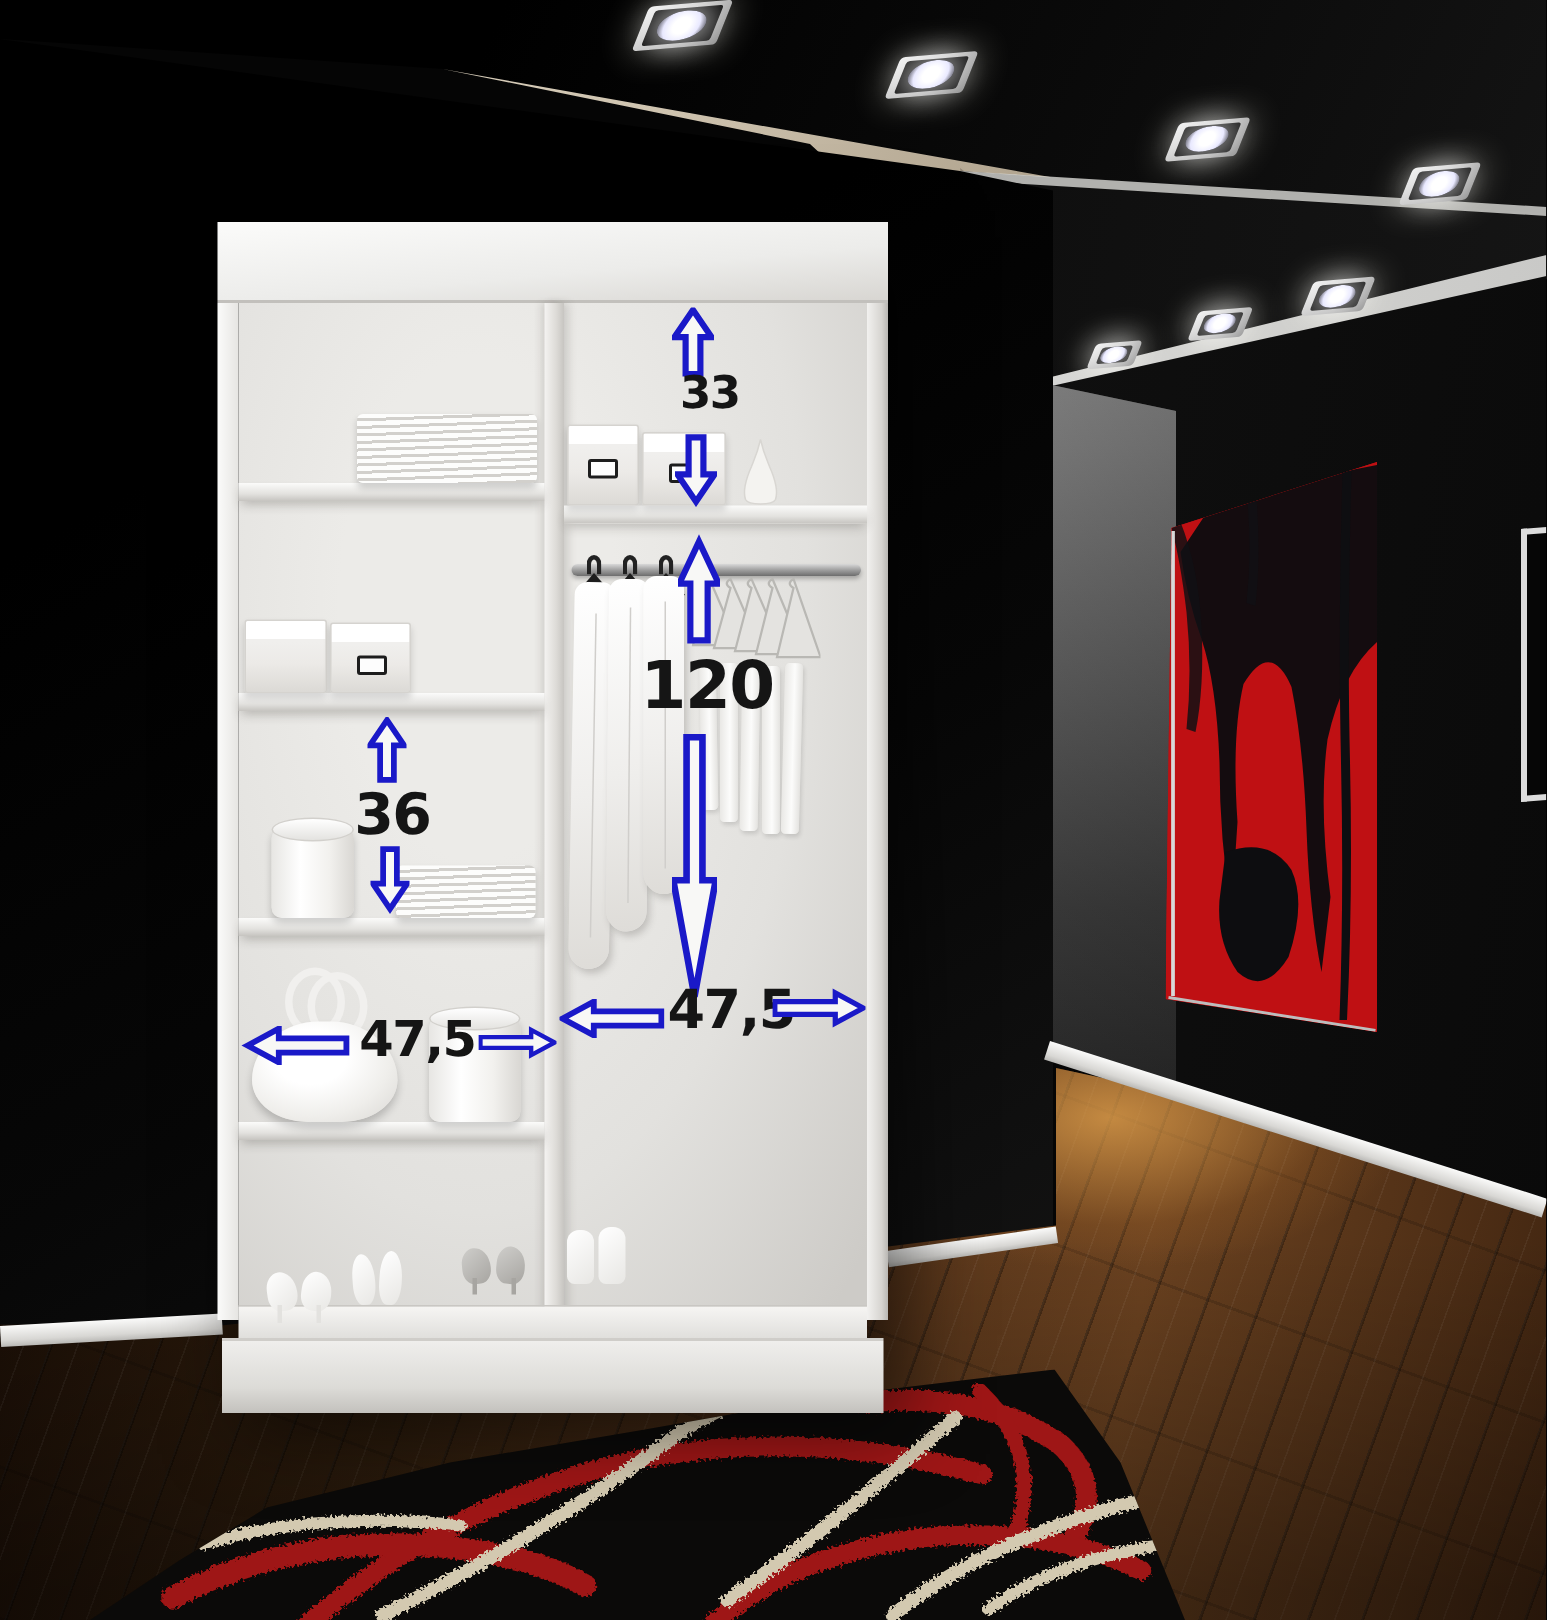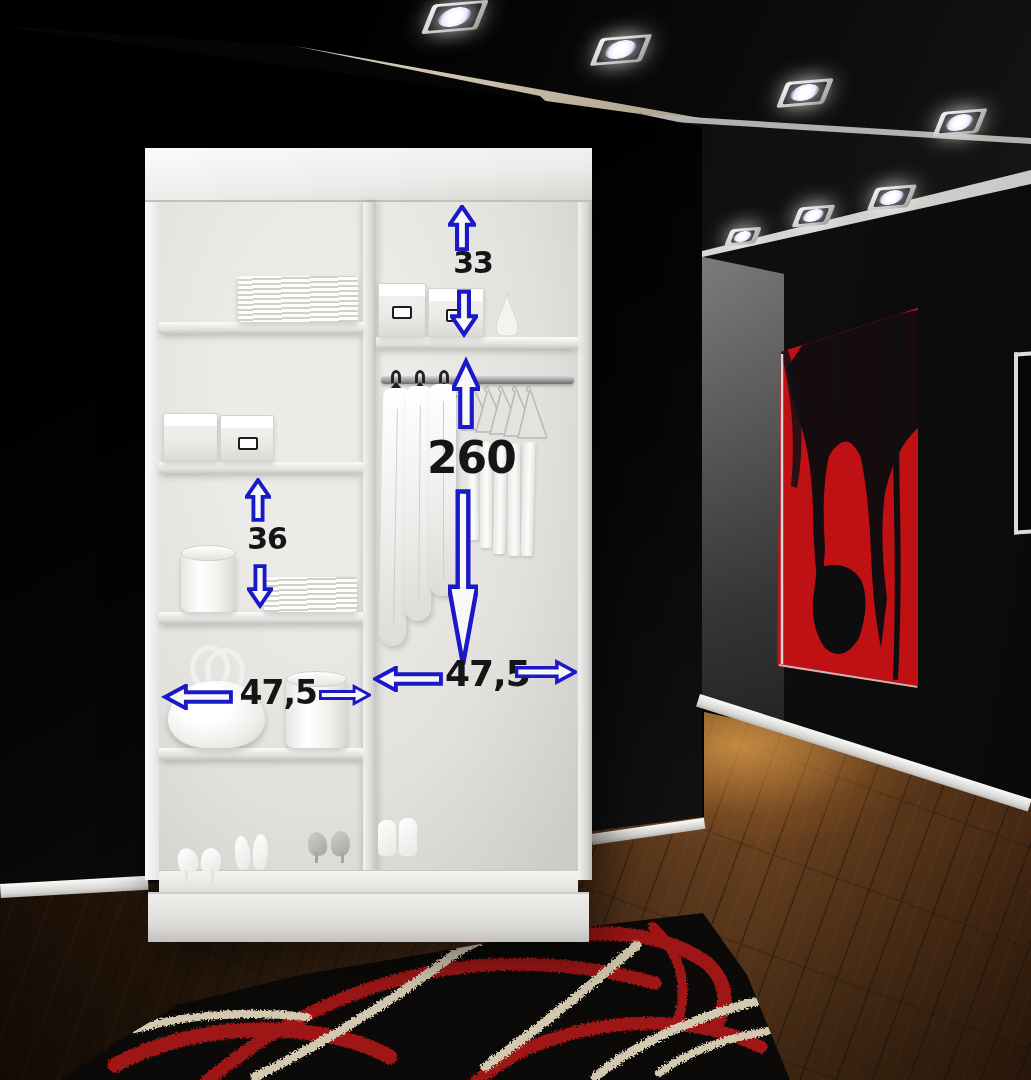--- a/index.html
+++ b/index.html
@@ -304,29 +304,29 @@
       <path class="arr" d="M17 2 L32 24 H23 V54 H11 V24 H2 Z"></path>
       </svg>
     <div class="dim-label" style="left:288px;top:100px;width:60px;font-size:30px">33</div>
     <svg style="left:305px;top:140px" width="28" height="50" viewBox="0 0 34 56">
       <path class="arr" d="M17 54 L2 32 H11 V2 H23 V32 H32 Z"></path>
       </svg>
 
     <svg style="left:307px;top:206px" width="28" height="80" viewBox="0 0 34 84">
       <path class="arr" d="M17 2 L33 36 H24 V82 H10 V36 H1 Z"></path>
       </svg>
-    <div class="dim-label" style="left:282px;top:288px;width:80px;font-size:44px">260</div>
+    <div class="dim-label" style="left:282px;top:288px;width:80px;font-size:44px">120</div>
     <svg style="left:303px;top:334px" width="30" height="192" viewBox="0 0 34 200">
       <path class="arr" d="M11 2 H23 V110 H33 L17 198 L1 110 H11 Z"></path>
       </svg>
 
     <svg style="left:100px;top:330px" width="26" height="44" viewBox="0 0 34 56">
       <path class="arr" d="M17 2 L32 24 H23 V54 H11 V24 H2 Z"></path>
       </svg>
-    <div class="dim-label" style="left:86px;top:376px;width:56px;font-size:30px">36</div>
+    <div class="dim-label" style="left:86px;top:376px;width:56px;font-size:38px">36</div>
     <svg style="left:102px;top:410px" width="26" height="56" viewBox="0 0 34 56">
       <path class="arr" d="M17 54 L2 32 H11 V2 H23 V32 H32 Z"></path>
       </svg>
 
     <svg style="left:15px;top:536px" width="76" height="26" viewBox="0 0 80 30">
       <path class="arrh" d="M2 15 L26 2 V9.5 H78 V20.5 H26 V28 Z"></path>
       </svg>
     <div class="dim-label" style="left:94px;top:528px;width:78px;font-size:33px">47,5</div>
     <svg style="left:174px;top:534px" width="52" height="26" viewBox="0 0 80 30">
       <path class="arrh" d="M78 15 L54 2 V9.5 H2 V20.5 H54 V28 Z"></path>

